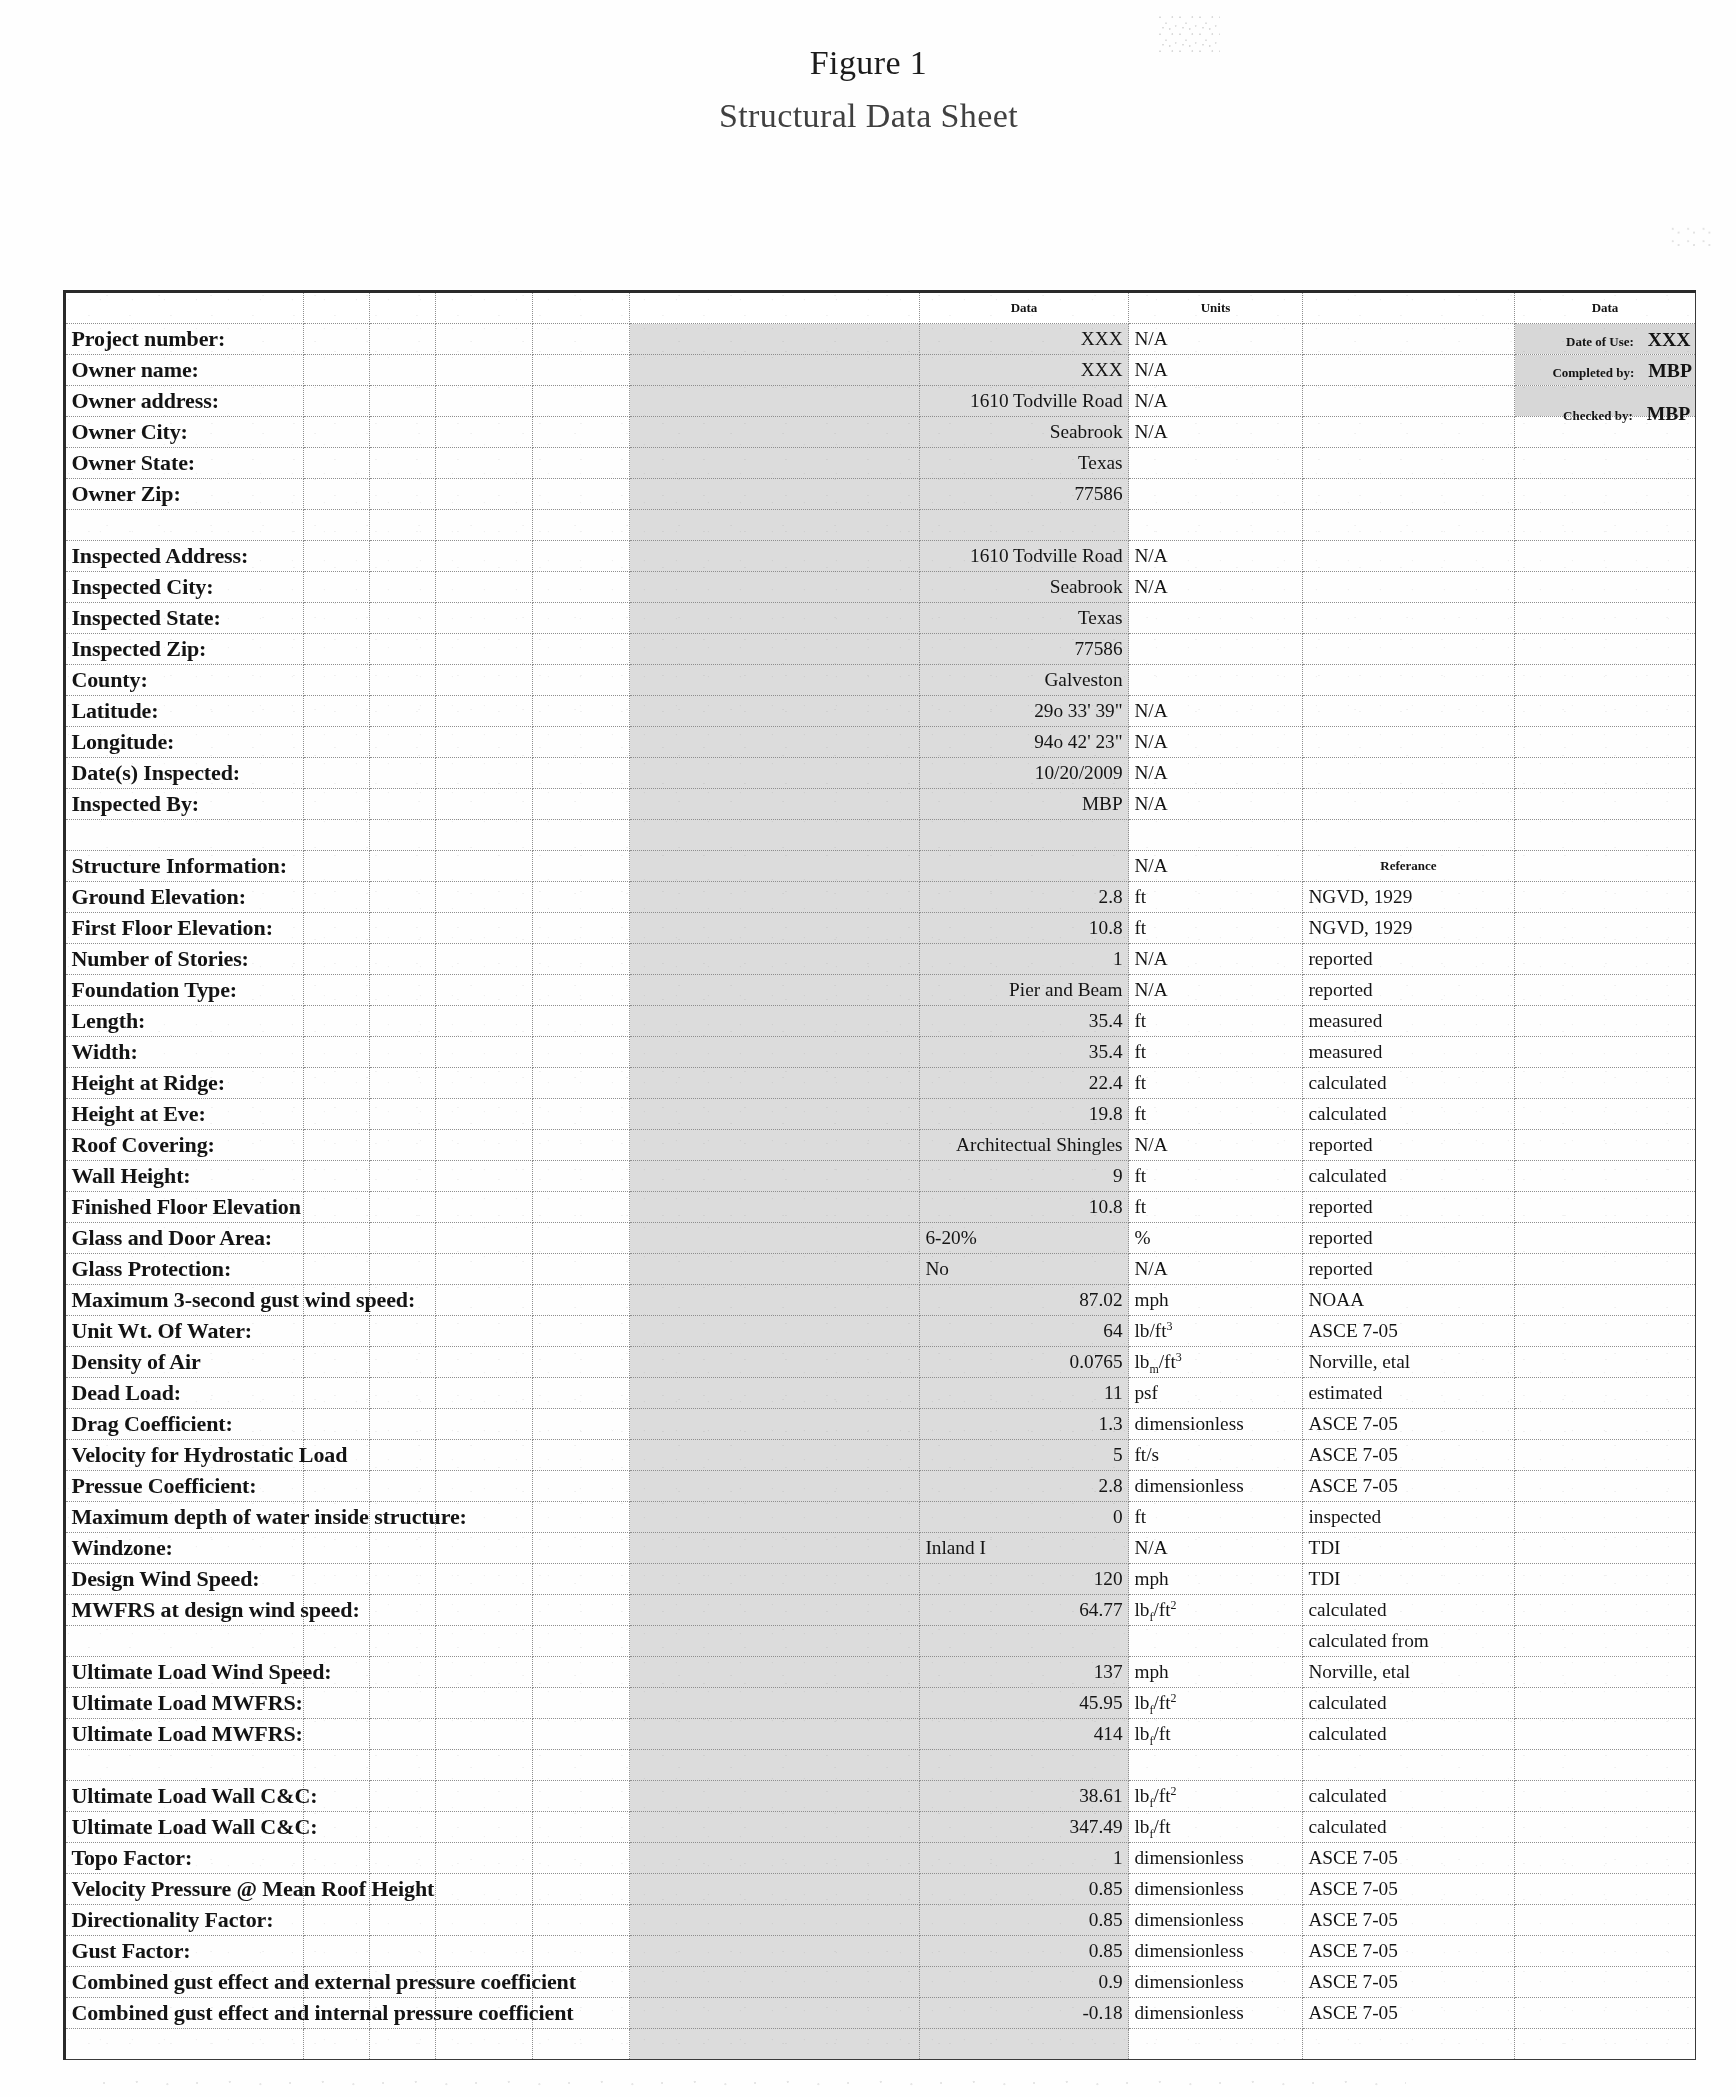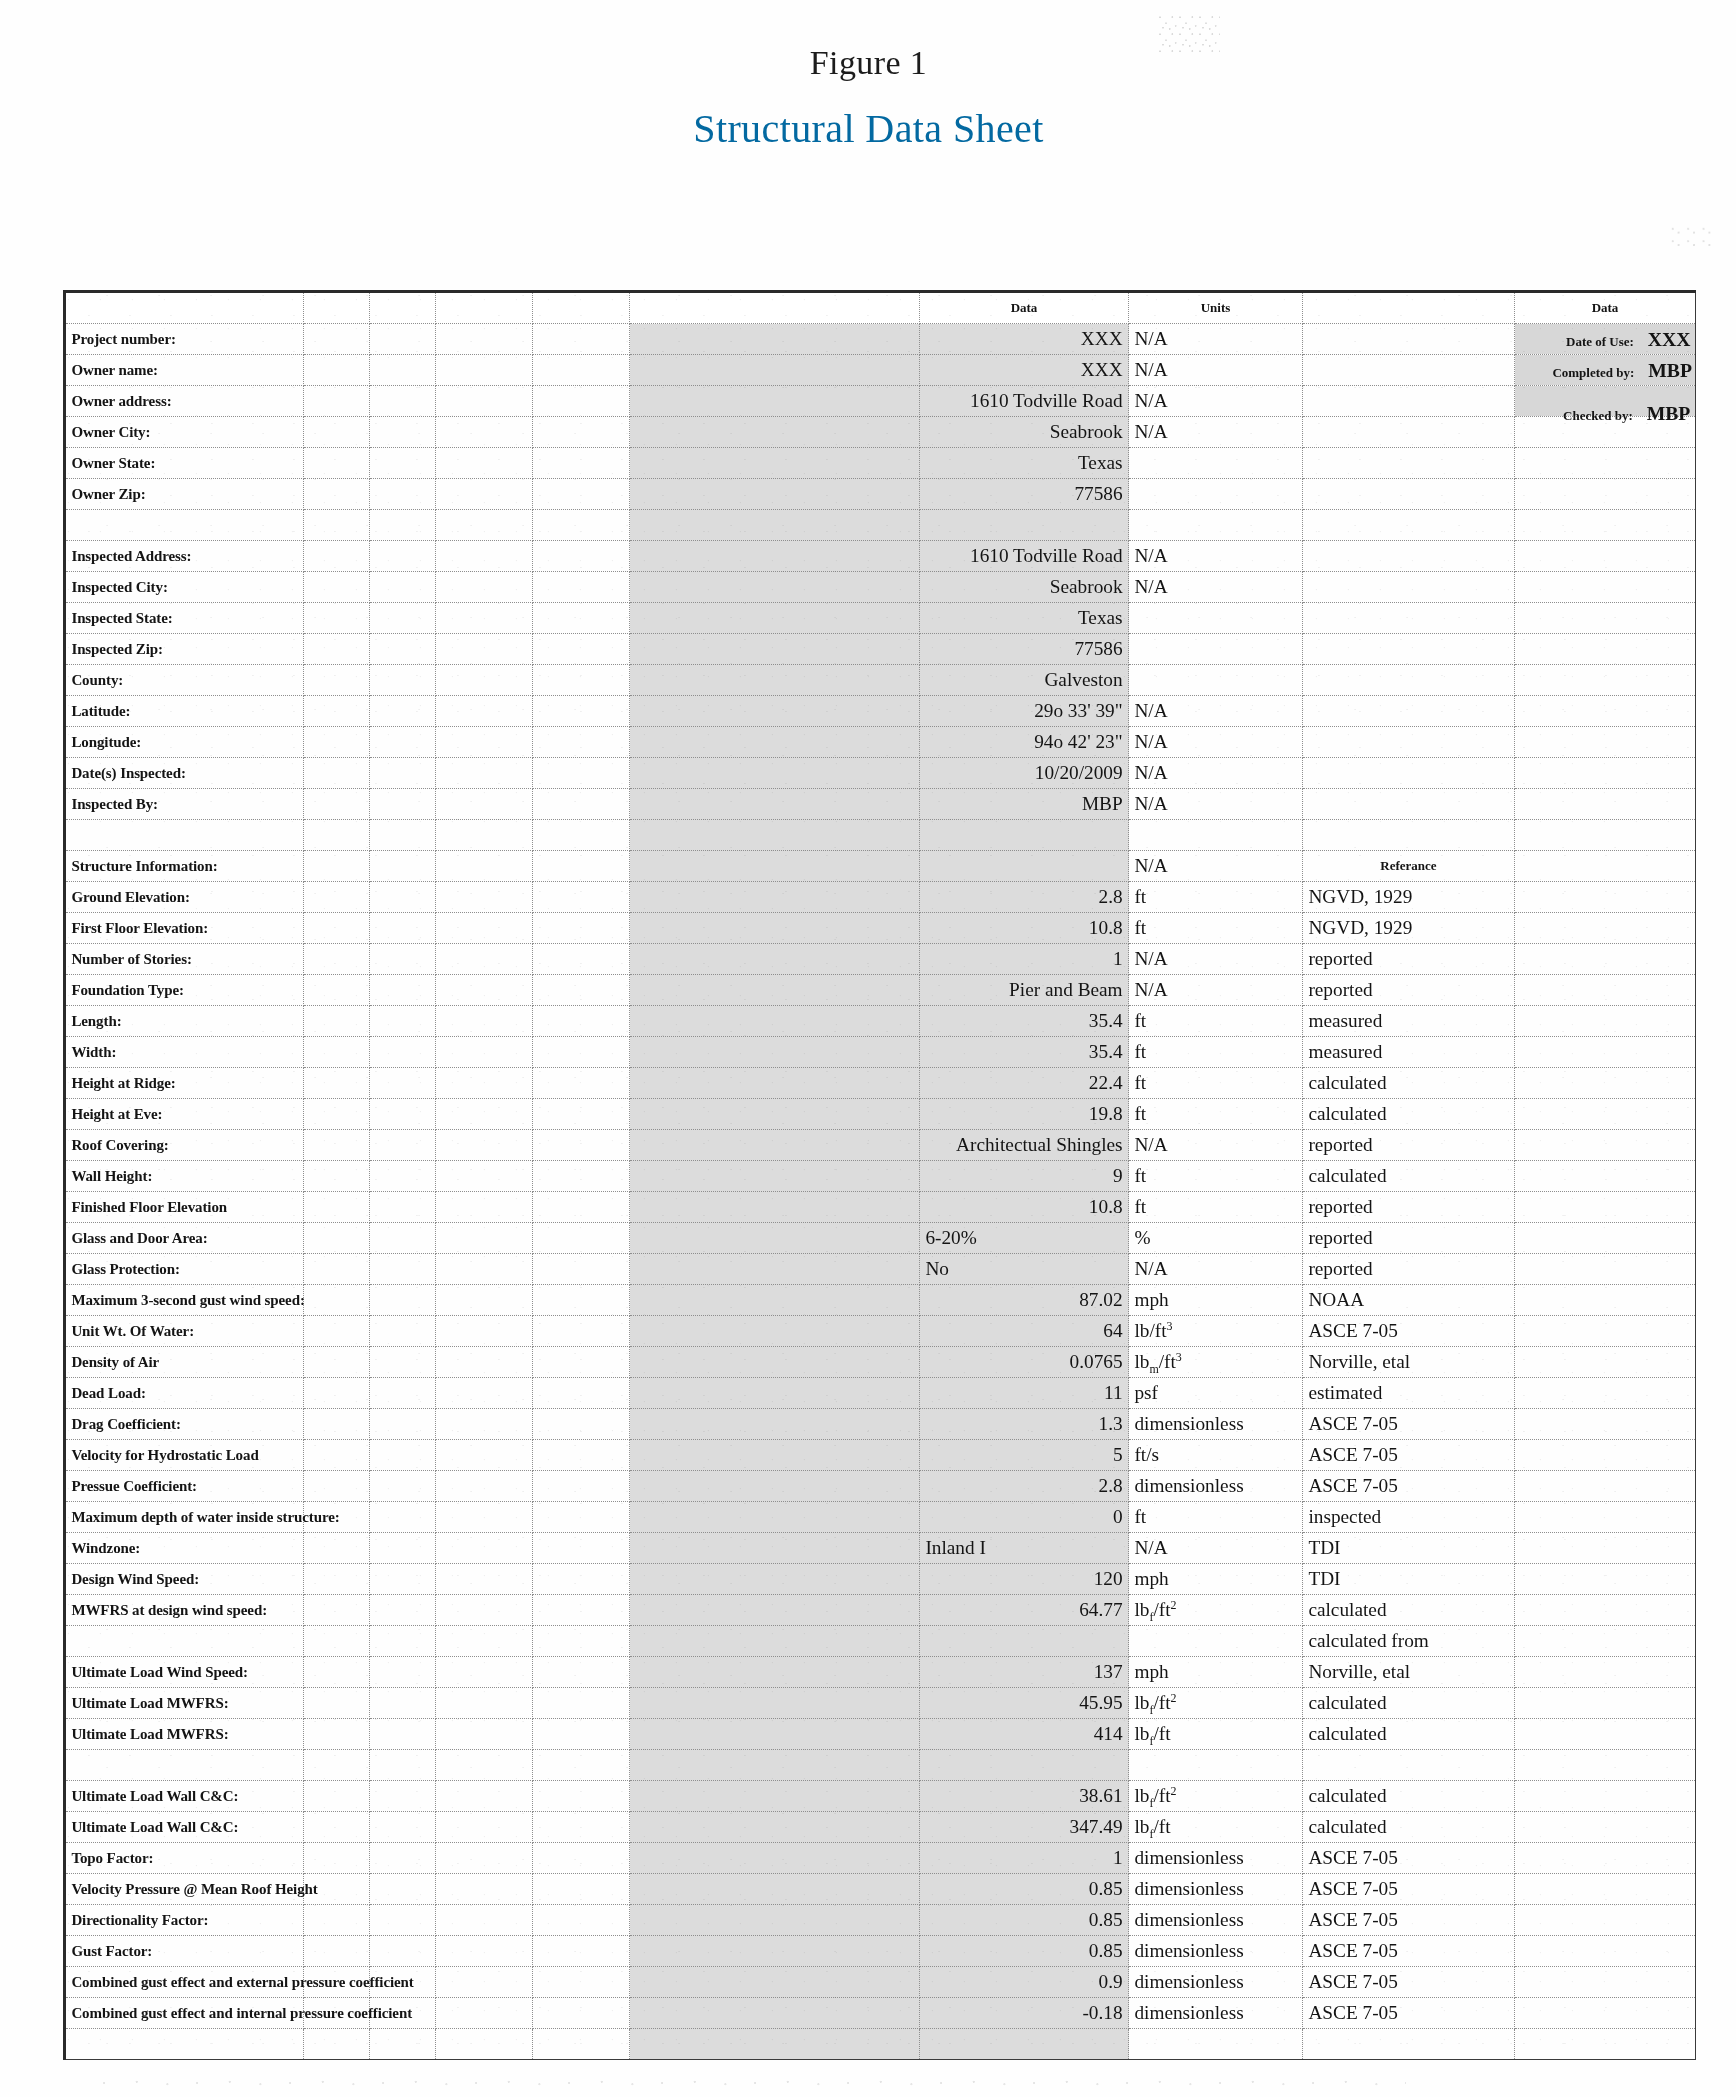--- a/index.html
+++ b/index.html
@@ -29,25 +29,25 @@
     width: 1737px;
     text-align: center;
   }
   .title-line-1 {
     font-size: 34px;
     color: #1c1c1c;
     letter-spacing: 0.4px;
     line-height: 1.22;
   }
   .title-line-2 {
-    font-size: 40px;
-    color: #0369a1;
+    font-size: 34px;
+    color: #404040;
     letter-spacing: 0.4px;
     line-height: 1.22;
-    margin-top: 22px;
+    margin-top: 12px;
   }
 
   
   .speckle {
     position: absolute;
     top: 14px;
     left: 1158px;
     width: 62px;
     height: 42px;
     opacity: 0.30;
@@ -133,21 +133,21 @@
   col.c-e     { width: 97px; }
   col.c-f     { width: 290px; }  
   col.c-data  { width: 209px; }  
   col.c-units { width: 174px; }
   col.c-ref   { width: 212px; }
   col.c-last  { width: 181px; }
 
   
   .lbl {
     font-weight: bold;
-    font-size: 15px;
+    font-size: 22px;
     text-align: left;
     letter-spacing: -0.1px;
     margin-left: 44px;
   }
   
   td.lbl { position: relative; }
   td.lbl > span {
     position: relative;
     z-index: 3;
     display: inline-block;

